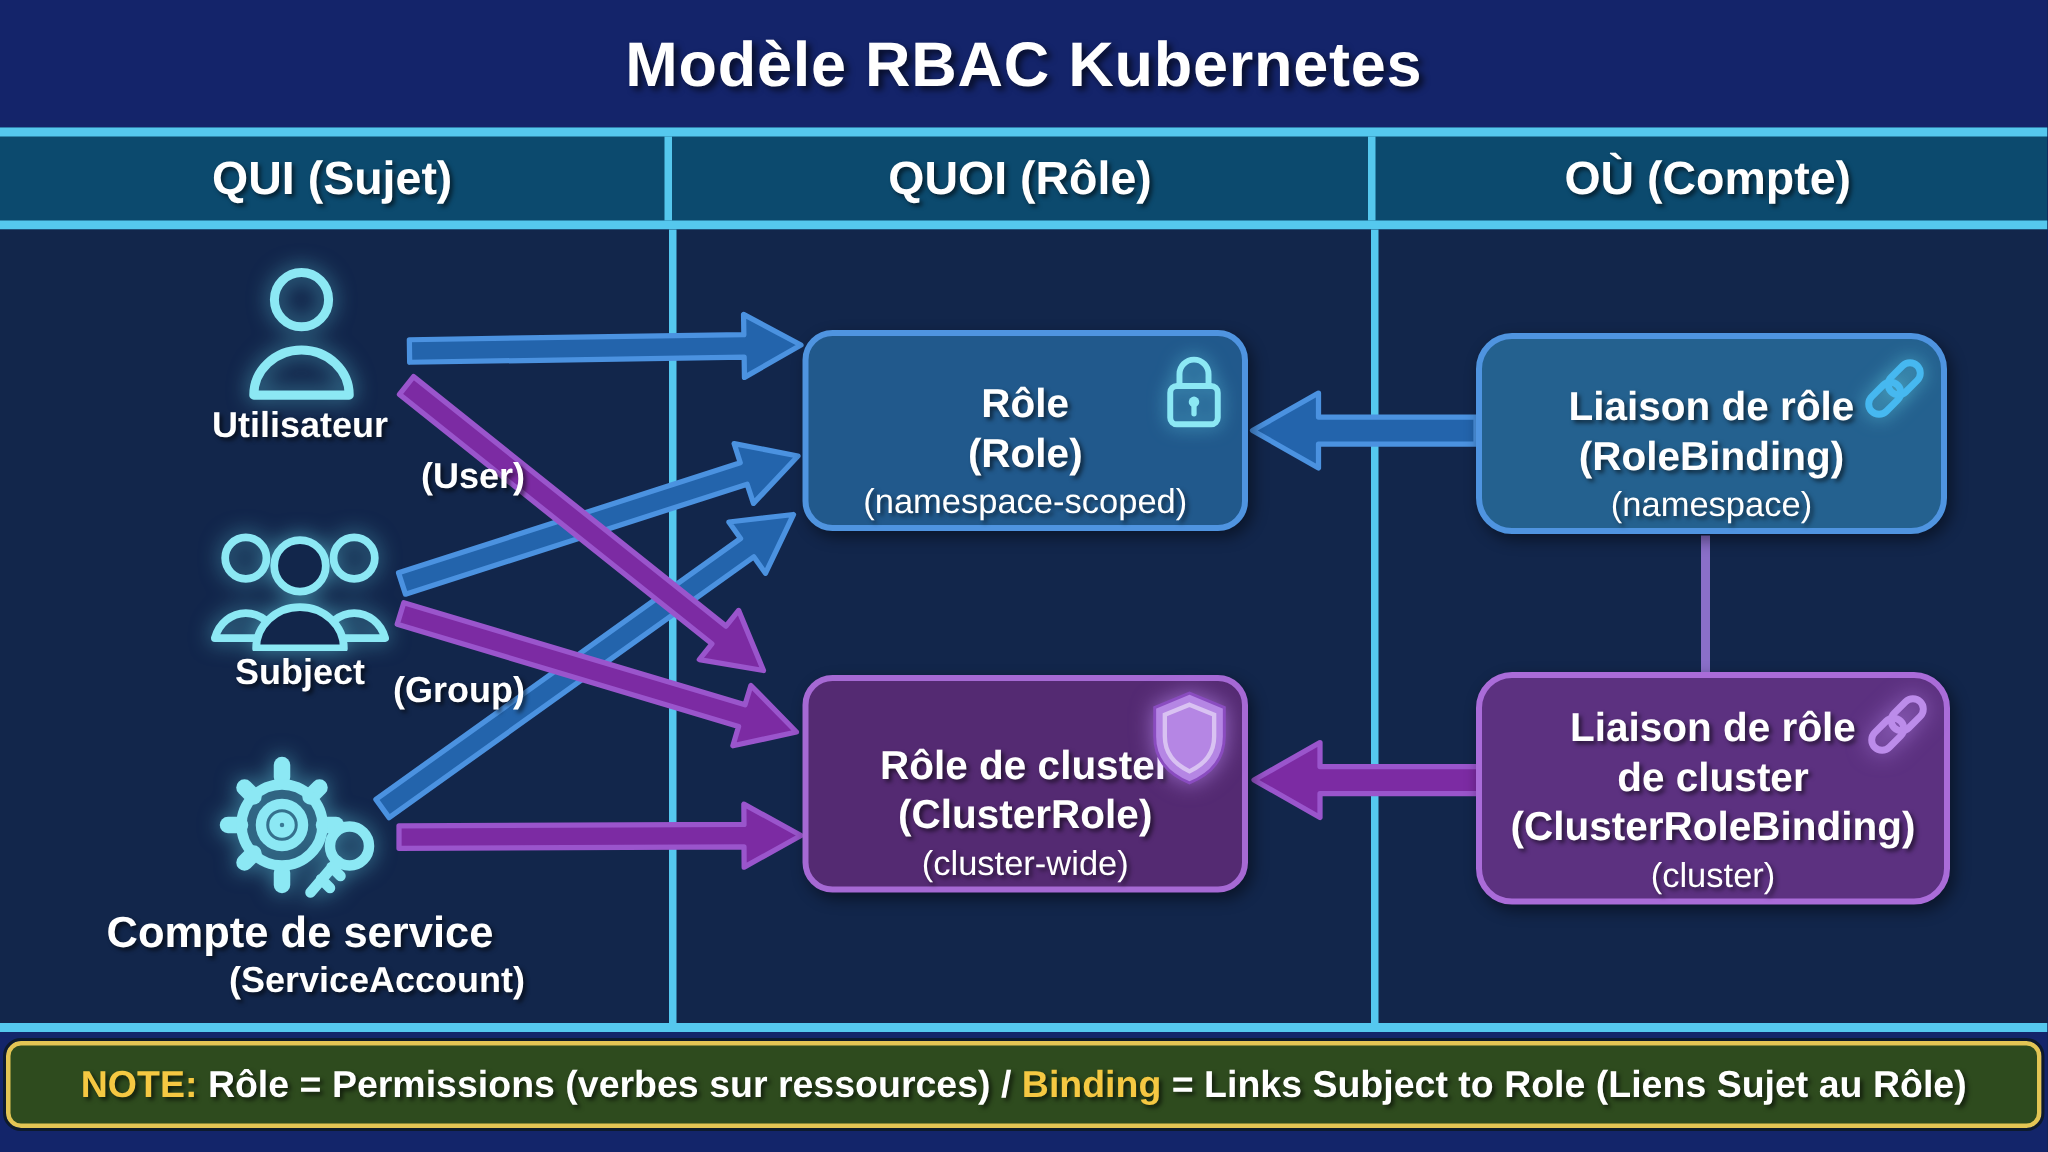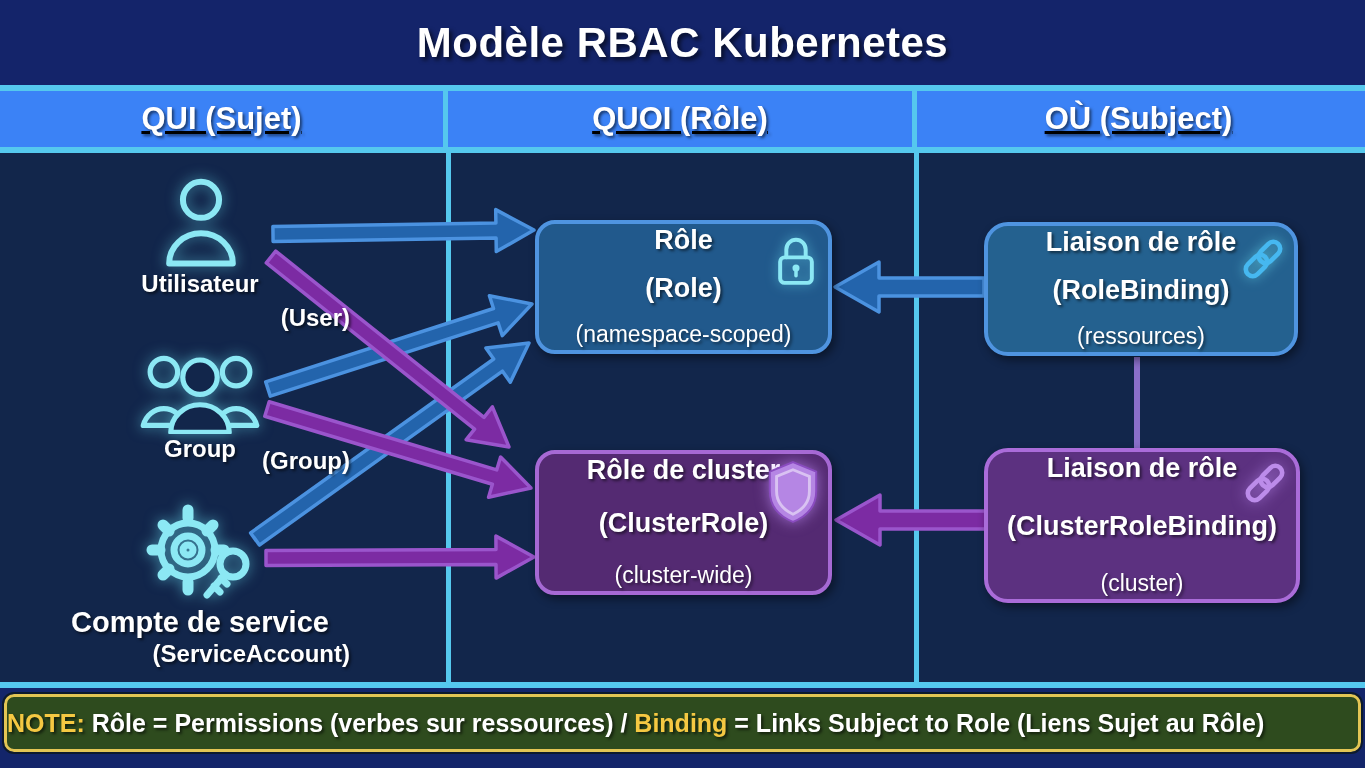--- a/index.html
+++ b/index.html
@@ -15,24 +15,23 @@
   .title-bar{position:absolute;left:0;top:0;width:1365px;height:85px;background:#14246a;}
   .title-bar h1{
     margin:0;text-align:center;line-height:85px;color:#ffffff;
     font-size:42px;font-weight:bold;letter-spacing:.5px;
     text-shadow:3px 3px 4px rgba(0,0,0,.6);
   }
 
   
   .header-row{
     position:absolute;left:0;top:85px;width:1365px;height:68px;
-    background:#3b82f6;display:flex;
+    background:#0c4a6e;display:flex;
     border-top:6px solid #55c8ee;border-bottom:6px solid #55c8ee;
     box-sizing:border-box;
-    text-decoration:underline;
   }
   .header-cell{
     color:#fff;font-size:31px;font-weight:bold;text-align:center;
     line-height:56px;text-shadow:2px 2px 3px rgba(0,0,0,.55);
     box-sizing:border-box;
   }
   .hc1{width:448px;border-right:5px solid #55c8ee;}
   .hc2{width:469px;border-right:5px solid #55c8ee;}
   .hc3{width:443px;}
 
@@ -49,59 +48,59 @@
   .subj-label{
     position:absolute;left:50px;width:300px;text-align:center;z-index:2;
     color:#fff;font-size:24px;font-weight:bold;
     text-shadow:2px 2px 3px rgba(0,0,0,.6);
   }
   .subj-sub{font-weight:bold;font-size:24px;text-align:right;}
 
   
   .node{
     position:absolute;z-index:2;box-sizing:border-box;border-radius:20px;
-    display:flex;flex-direction:column;align-items:center;justify-content:space-between;
+    display:flex;flex-direction:column;align-items:center;justify-content:flex-end;
     color:#fff;text-align:center;
     box-shadow:3px 4px 10px rgba(0,0,0,.45);
   }
   .node .l-bold{font-size:27px;font-weight:bold;line-height:33px;text-shadow:2px 2px 3px rgba(0,0,0,.55);}
   .node .l-reg{font-size:23px;font-weight:normal;line-height:31px;text-shadow:2px 2px 3px rgba(0,0,0,.5);}
   .blue-node{background:#21598c;border:4px solid #4f94e0;}
   .purple-node{background:#542a72;border:4px solid #a669d4;}
   .bind-blue{background:#24618f;border:4px solid #4f94e0;border-radius:24px;}
   .bind-purple{background:#5c3180;border:4px solid #aa6cd9;border-radius:24px;}
 
   .corner-icon{position:absolute;z-index:3;}
   .glow-cyan{filter:drop-shadow(0 0 6px rgba(110,230,245,.6));}
   .glow-purple{filter:drop-shadow(0 0 7px rgba(200,150,255,.6));}
 
   
   .note-bar{
     position:absolute;left:4px;top:694px;width:1357px;height:58px;
     background:#2e4b1e;border:3px solid #e3c554;border-radius:10px;
     box-sizing:border-box;outline:2px solid rgba(10,20,5,.6);
-    display:flex;align-items:center;
+    display:flex;align-items:center;justify-content:center;
     font-size:25px;font-weight:bold;color:#ffffff;
     text-shadow:2px 2px 3px rgba(0,0,0,.6);white-space:pre;
   }
   .note-gold{color:#f5c842;}
 </style>
 </head>
 <body>
 
 <div class="stage">
 
   <div class="title-bar">
     <h1>Modèle RBAC Kubernetes</h1>
   </div>
 
   <div class="header-row">
     <div class="header-cell hc1">QUI (Sujet)</div>
     <div class="header-cell hc2">QUOI (Rôle)</div>
-    <div class="header-cell hc3">OÙ (Subject)</div>
+    <div class="header-cell hc3">OÙ (Compte)</div>
   </div>
 
   <div class="content">
     <div class="v-divider vd1"></div>
     <div class="v-divider vd2"></div>
   </div>
 
   <svg id="arrow-svg">
       <line x1="1137" x2="1137" y1="357" y2="449" stroke="#8a6fc9" stroke-width="6"></line>
       <polygon points="273.1,241.5 496.1,238.1 496.3,251.6 534.0,230.0 495.7,209.6 495.9,223.1 272.9,226.5" fill="#2364ac" stroke="#4b92e0" stroke-width="3.5" stroke-linejoin="round"></polygon>
@@ -130,21 +129,21 @@
         <path d="M6 90 a25 27 0 0 1 48 0 z"></path>
         <circle cx="114" cy="28" r="16"></circle>
         <path d="M90 90 a25 27 0 0 1 48 0 z"></path>
       </g>
       <g fill="#12264b">
         <circle cx="72" cy="34" r="20"></circle>
         <path d="M38 98 a34 32 0 0 1 68 0 z"></path>
       </g>
     </g>
   </svg>
-  <div class="subj-label" style="top:435px;">Group</div>
+  <div class="subj-label" style="top:435px;">Subject</div>
   <div class="subj-label subj-sub" style="top:447px;">(Group)</div>
 
   <svg class="subject-icon" style="left:136px;top:502px;" width="122" height="100" viewBox="0 0 122 100">
     <g stroke="#8ce8f4" fill="none" stroke-linecap="round" stroke-linejoin="round">
       <g stroke-width="11">
         <line x1="52" y1="8" x2="52" y2="16"></line>
         <line x1="52" y1="80" x2="52" y2="88"></line>
         <line x1="16" y1="48" x2="24" y2="48"></line>
         <line x1="80" y1="48" x2="88" y2="48"></line>
         <line x1="27" y1="23" x2="33" y2="29"></line>
@@ -183,31 +182,32 @@
     <div class="l-reg">(cluster-wide)</div>
     <svg class="corner-icon glow-purple" style="right:6px;top:4px;" width="58" height="68" viewBox="0 0 60 70">
       <path d="M30 4 L54 14 V34 Q54 56 30 66 Q6 56 6 34 V14 Z" fill="#b586e4" stroke="#8a4cc0" stroke-width="2"></path>
       <path d="M30 12 L47 19 V34 Q47 50 30 58 Q13 50 13 34 V19 Z" fill="none" stroke="#d9c2f2" stroke-width="3"></path>
     </svg>
   </div>
 
   <div class="node bind-blue" style="left:984px;top:222px;width:314px;height:134px;">
     <div class="l-bold">Liaison de rôle</div>
     <div class="l-bold">(RoleBinding)</div>
-    <div class="l-reg">(ressources)</div>
+    <div class="l-reg">(namespace)</div>
     <svg class="corner-icon glow-cyan" style="right:8px;top:10px;" width="46" height="46" viewBox="0 0 60 60">
       <g transform="rotate(-45 30 30)" stroke="#46b8f0" stroke-width="6" fill="none">
         <rect x="2" y="21" width="32" height="18" rx="9"></rect>
         <rect x="26" y="21" width="32" height="18" rx="9"></rect>
       </g>
     </svg>
   </div>
 
   <div class="node bind-purple" style="left:984px;top:448px;width:316px;height:155px;">
     <div class="l-bold">Liaison de rôle</div>
+    <div class="l-bold">de cluster</div>
     <div class="l-bold">(ClusterRoleBinding)</div>
     <div class="l-reg">(cluster)</div>
     <svg class="corner-icon glow-purple" style="right:8px;top:8px;" width="46" height="46" viewBox="0 0 60 60">
       <g transform="rotate(-45 30 30)" stroke="#bc8cea" stroke-width="6" fill="none">
         <rect x="2" y="21" width="32" height="18" rx="9"></rect>
         <rect x="26" y="21" width="32" height="18" rx="9"></rect>
       </g>
     </svg>
   </div>
 

